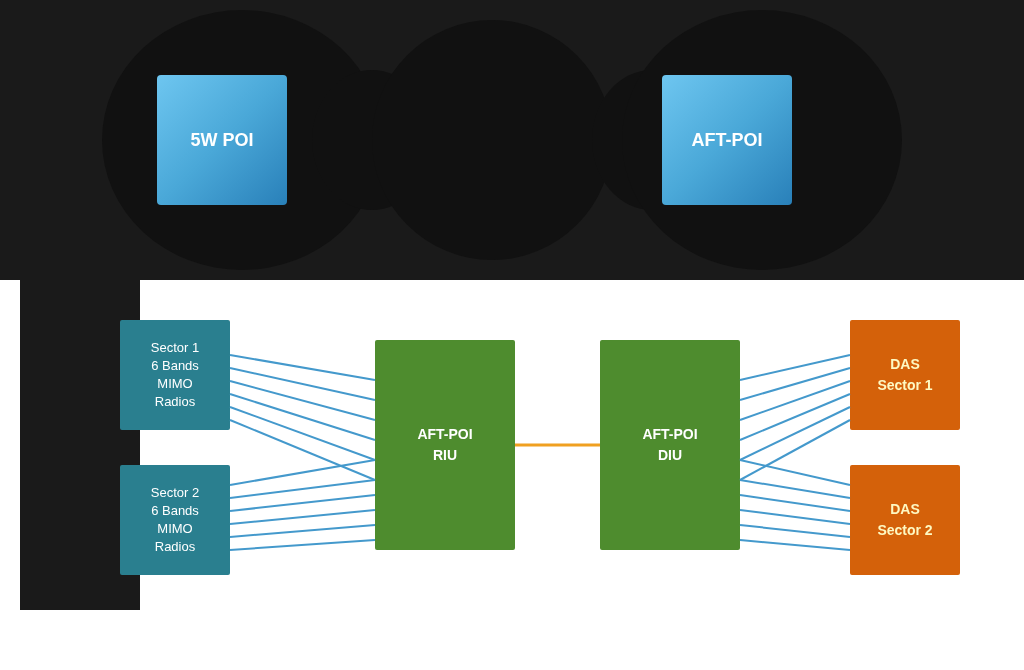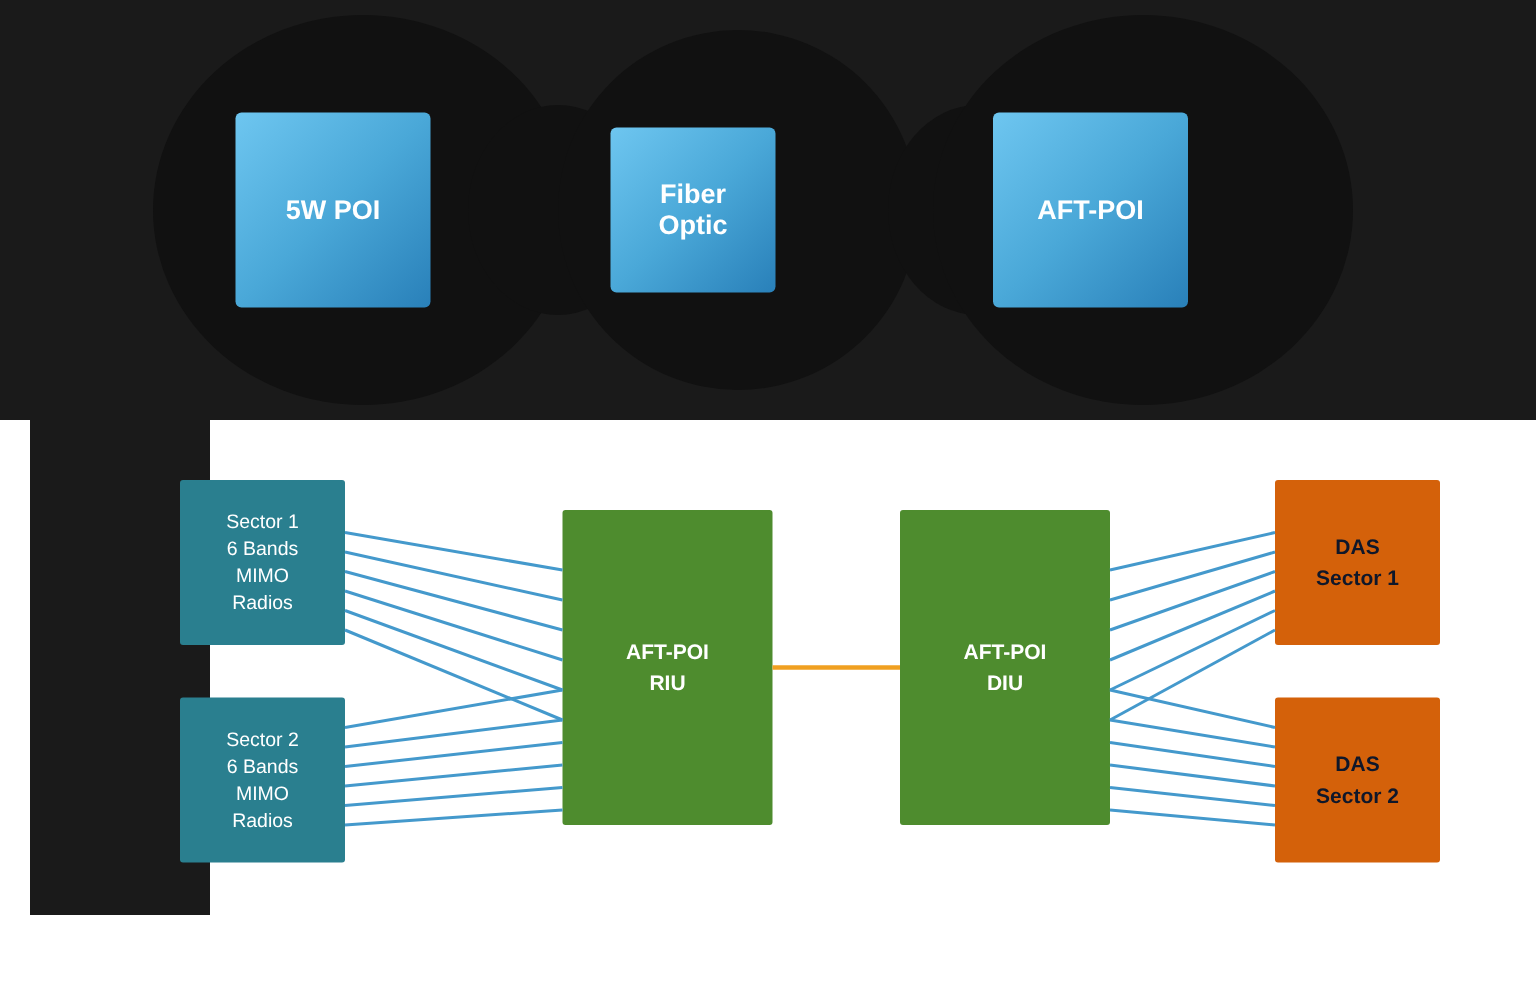--- a/index.html
+++ b/index.html
@@ -204,21 +204,21 @@
       left: 480px;
       top: 40px;
       width: 140px;
       height: 210px;
     }
 
     
     .das-box {
       position: absolute;
       background: #d4610a;
-      color: #0f172a;
+      color: #fef9c3;
       font-size: 14px;
       font-weight: 600;
       display: flex;
       align-items: center;
       justify-content: center;
       text-align: center;
       line-height: 1.5;
       border-radius: 2px;
     }
 
@@ -253,23 +253,20 @@
   <div class="blob-container">
 
     <div class="blob blob-left"></div>
     <div class="blob blob-connect-left"></div>
     <div class="blob blob-center"></div>
     <div class="blob blob-connect-right"></div>
     <div class="blob blob-right"></div>
 
     <div class="poi-box poi-5w">
       <span>5W POI</span>
-    </div>
-    <div class="poi-box poi-fiber">
-      <span>Fiber<br>Optic</span>
     </div>
     <div class="poi-box poi-aft">
       <span>AFT-POI</span>
     </div>
   </div>
 </div>
 
 <div class="bottom-section">
   <div class="bottom-white"></div>
 

